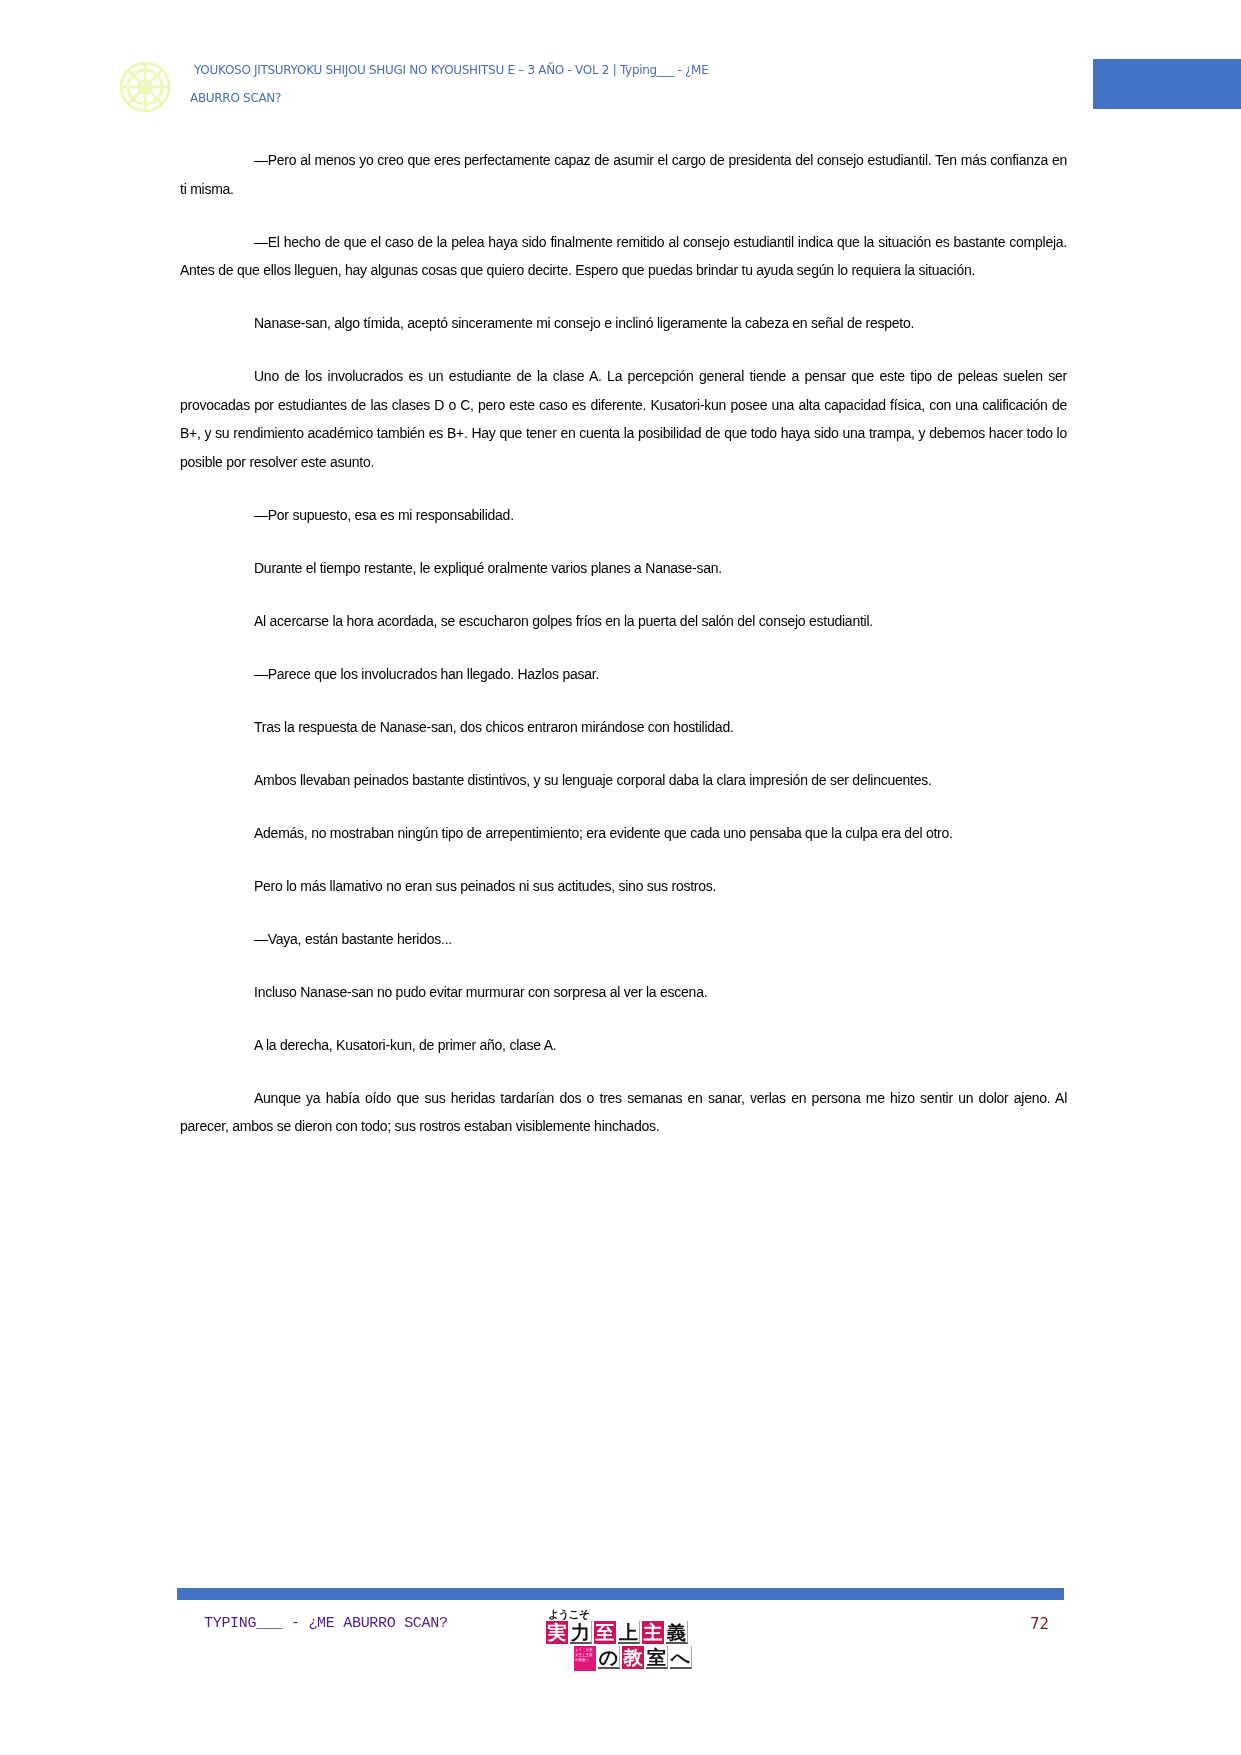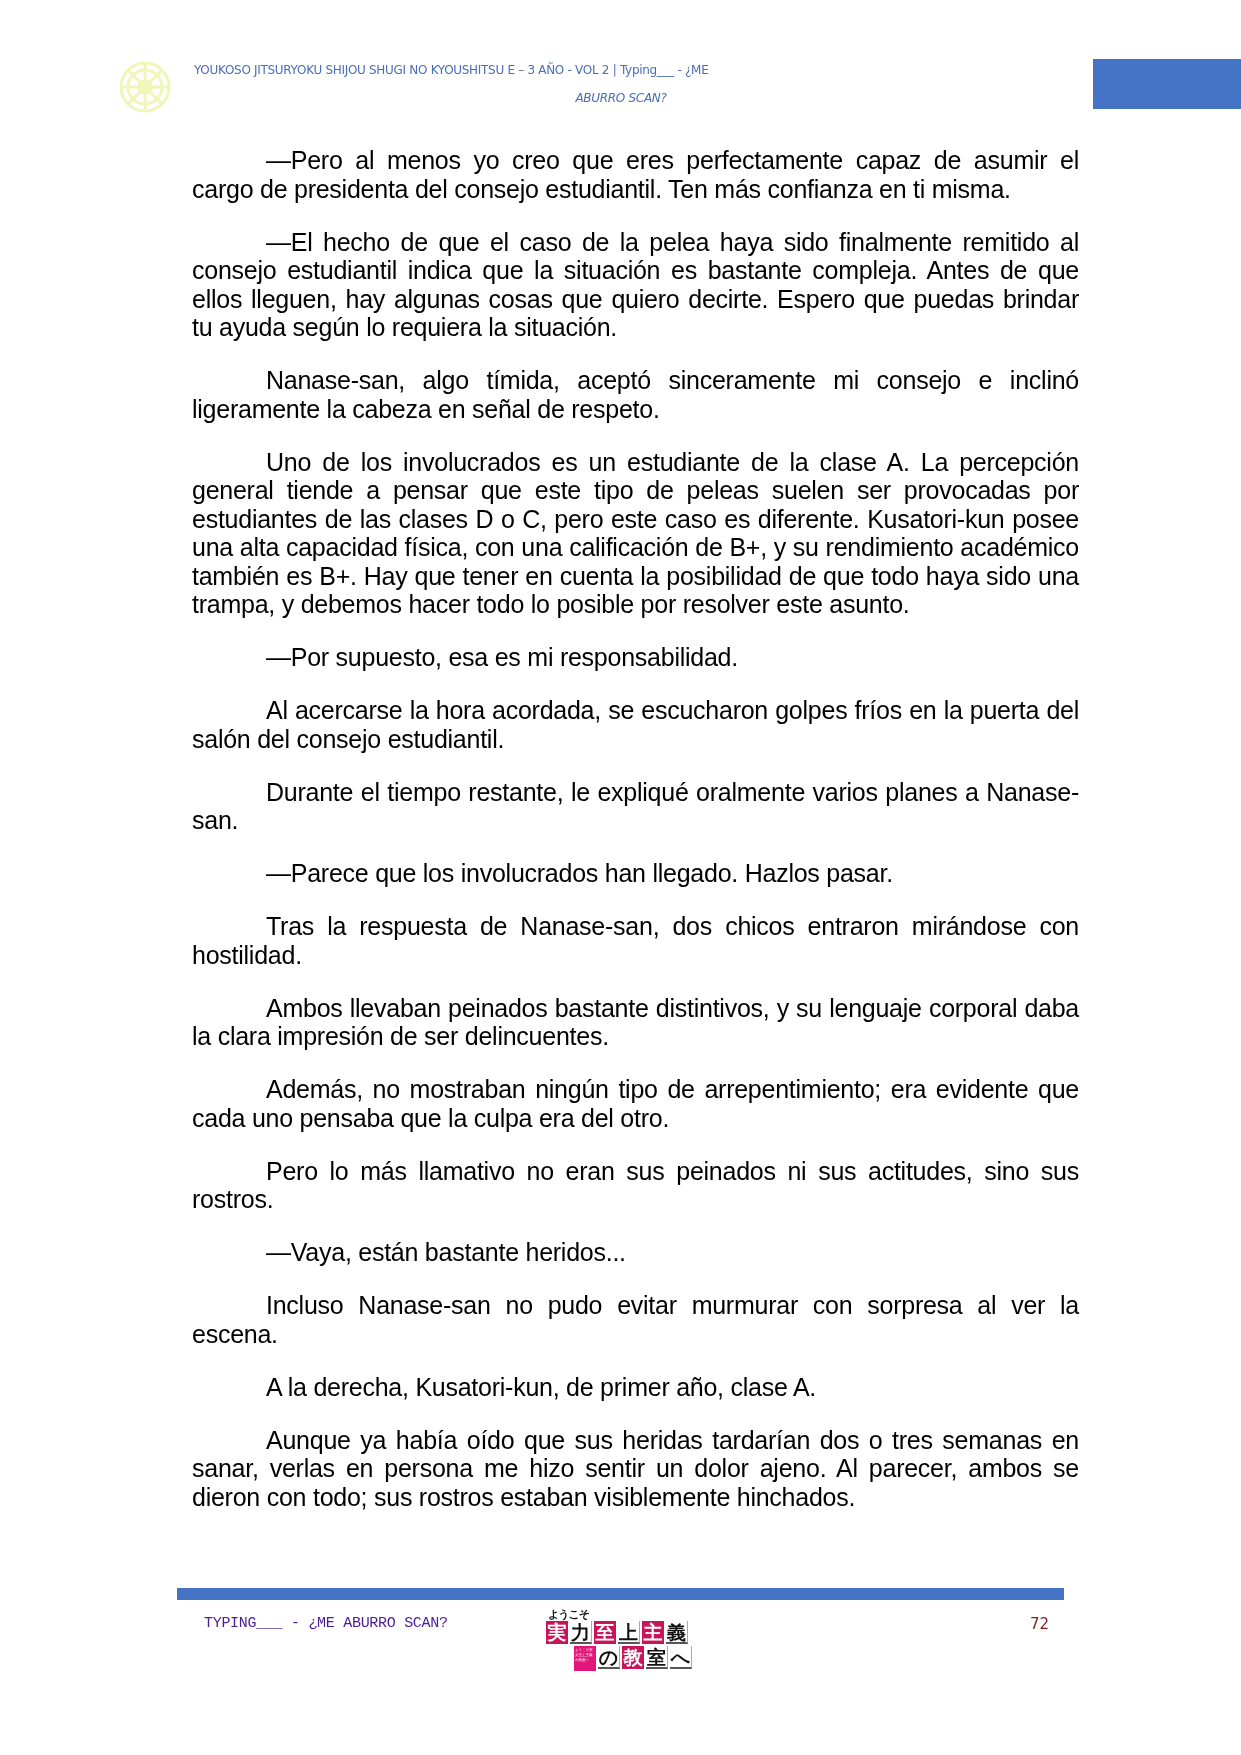--- a/index.html
+++ b/index.html
@@ -27,37 +27,37 @@
     top: 56px;
     width: 862px;
     text-align: right;
     color: #4a6eb5;
     font-family: "DejaVu Sans", sans-serif;
     font-size: 12px;
     line-height: 28px;
     letter-spacing: -0.3px;
   }
   .header-title .line1 { display: block; text-align: left; padding-left: 4px; }
-  .header-title .line2 { display: block; text-align: center; font-style: italic; }
+  .header-title .line2 { display: block; text-align: left; }
   .corner-bar {
     position: absolute;
     left: 1093px;
     top: 59px;
     width: 148px;
     height: 50px;
     background: #4472c4;
   }
   .body-text {
     position: absolute;
-    left: 192px;
+    left: 180px;
     top: 146px;
     width: 887px;
     color: #000000;
     font-family: "Liberation Sans", sans-serif;
-    font-size: 25px;
+    font-size: 14px;
     line-height: 28.5px;
     letter-spacing: -0.25px;
   }
   .body-text p {
     margin: 0 0 24.5px 0;
     text-indent: 74px;
     text-align: justify;
   }
   .footer-bar {
     position: absolute;
@@ -160,22 +160,22 @@
 </div>
 
 <div class="corner-bar"></div>
 
 <div class="body-text">
   <p>—Pero al menos yo creo que eres perfectamente capaz de asumir el cargo de presidenta del consejo estudiantil. Ten más confianza en ti misma.</p>
   <p>—El hecho de que el caso de la pelea haya sido finalmente remitido al consejo estudiantil indica que la situación es bastante compleja. Antes de que ellos lleguen, hay algunas cosas que quiero decirte. Espero que puedas brindar tu ayuda según lo requiera la situación.</p>
   <p>Nanase-san, algo tímida, aceptó sinceramente mi consejo e inclinó ligeramente la cabeza en señal de respeto.</p>
   <p>Uno de los involucrados es un estudiante de la clase A. La percepción general tiende a pensar que este tipo de peleas suelen ser provocadas por estudiantes de las clases D o C, pero este caso es diferente. Kusatori-kun posee una alta capacidad física, con una calificación de B+, y su rendimiento académico también es B+. Hay que tener en cuenta la posibilidad de que todo haya sido una trampa, y debemos hacer todo lo posible por resolver este asunto.</p>
   <p>—Por supuesto, esa es mi responsabilidad.</p>
+  <p>Durante el tiempo restante, le expliqué oralmente varios planes a Nanase-san.</p>
   <p>Al acercarse la hora acordada, se escucharon golpes fríos en la puerta del salón del consejo estudiantil.</p>
-  <p>Durante el tiempo restante, le expliqué oralmente varios planes a Nanase-san.</p>
   <p>—Parece que los involucrados han llegado. Hazlos pasar.</p>
   <p>Tras la respuesta de Nanase-san, dos chicos entraron mirándose con hostilidad.</p>
   <p>Ambos llevaban peinados bastante distintivos, y su lenguaje corporal daba la clara impresión de ser delincuentes.</p>
   <p>Además, no mostraban ningún tipo de arrepentimiento; era evidente que cada uno pensaba que la culpa era del otro.</p>
   <p>Pero lo más llamativo no eran sus peinados ni sus actitudes, sino sus rostros.</p>
   <p>—Vaya, están bastante heridos...</p>
   <p>Incluso Nanase-san no pudo evitar murmurar con sorpresa al ver la escena.</p>
   <p>A la derecha, Kusatori-kun, de primer año, clase A.</p>
   <p>Aunque ya había oído que sus heridas tardarían dos o tres semanas en sanar, verlas en persona me hizo sentir un dolor ajeno. Al parecer, ambos se dieron con todo; sus rostros estaban visiblemente hinchados.</p>
 </div>

